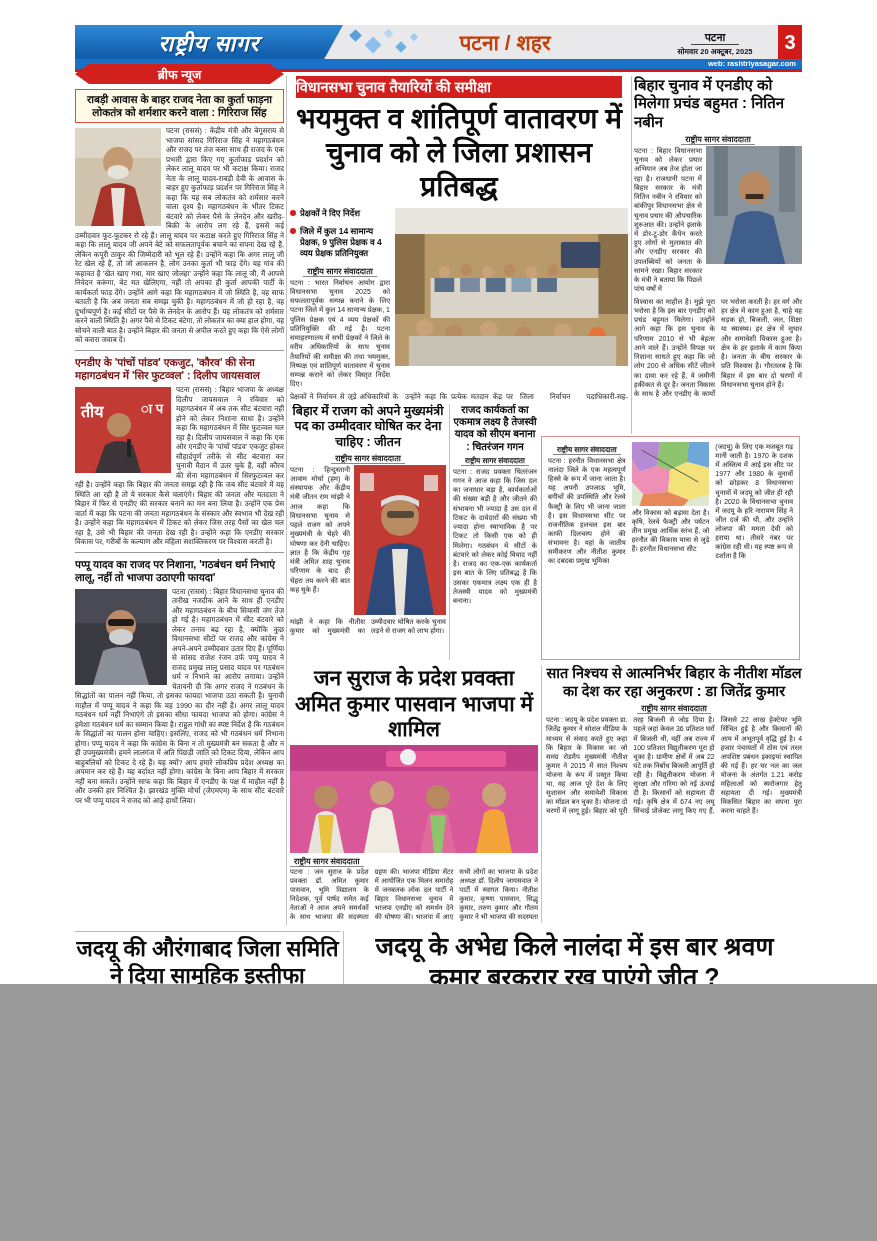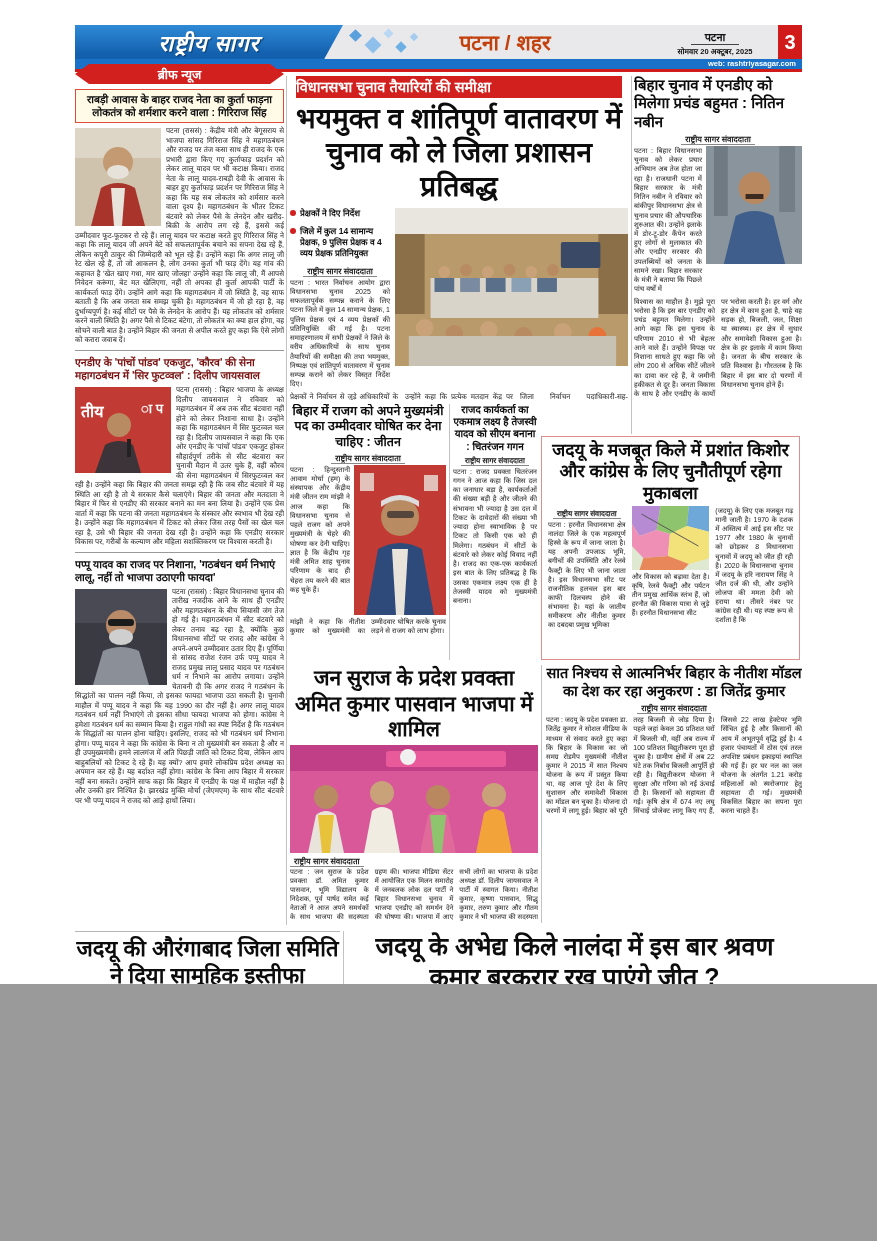--- a/index.html
+++ b/index.html
@@ -295,21 +295,20 @@
 
   <div class="abs vsep" style="left:449px;top:404px;height:256px;"></div>
 
   <div class="abs gagan">
     <div class="headline">राजद कार्यकर्ता का एकमात्र लक्ष्य है तेजस्वी यादव को सीएम बनाना : चितरंजन गगन</div>
     <span class="byline" style="font-size:7.3px;"><span>राष्ट्रीय सागर संवाददाता</span></span>
     <div class="body-txt">पटना : राजद प्रवक्ता चितरंजन गगन ने आज कहा कि जिस दल का जनाधार बड़ा है, कार्यकर्ताओं की संख्या बड़ी है और जीतने की संभावना भी ज्यादा है उस दल में टिकट के दावेदारों की संख्या भी ज्यादा होना स्वाभाविक है पर टिकट तो किसी एक को ही मिलेगा। गठबंधन में सीटों के बंटवारे को लेकर कोई विवाद नहीं है। राजद का एक-एक कार्यकर्ता इस बात के लिए प्रतिबद्ध है कि उसका एकमात्र लक्ष्य एक ही है तेजस्वी यादव को मुख्यमंत्री बनाना।</div>
   </div>
 
   <div class="abs fort">
-    <div class="headline">जदयू के मजबूत किले में प्रशांत किशोर और कांग्रेस के लिए चुनौतीपूर्ण रहेगा मुकाबला</div>
     <div class="fort-row">
       <div class="fort-col">
         <span class="byline" style="font-size:7.3px;"><span>राष्ट्रीय सागर संवाददाता</span></span>
         <div class="body-txt" style="font-size:6.9px;">पटना : हरनौत विधानसभा क्षेत्र नालंदा जिले के एक महत्वपूर्ण हिस्से के रूप में जाना जाता है। यह अपनी उपजाऊ भूमि, बगीचों की उपस्थिति और रेलवे फैक्ट्री के लिए भी जाना जाता है। इस विधानसभा सीट पर राजनीतिक हलचल इस बार काफी दिलचस्प होने की संभावना है। यहां के जातीय समीकरण और नीतीश कुमार का दबदबा प्रमुख भूमिका</div>
       </div>
       <div class="fort-col">
         <div class="photo fort-map">
           <svg viewBox="0 0 82 64" preserveAspectRatio="none">
             <rect width="82" height="64" fill="#dfe8d0"></rect>
             <path d="M0 0 L30 0 L26 24 L8 30 L0 18 Z" fill="#b78ad4"></path>

